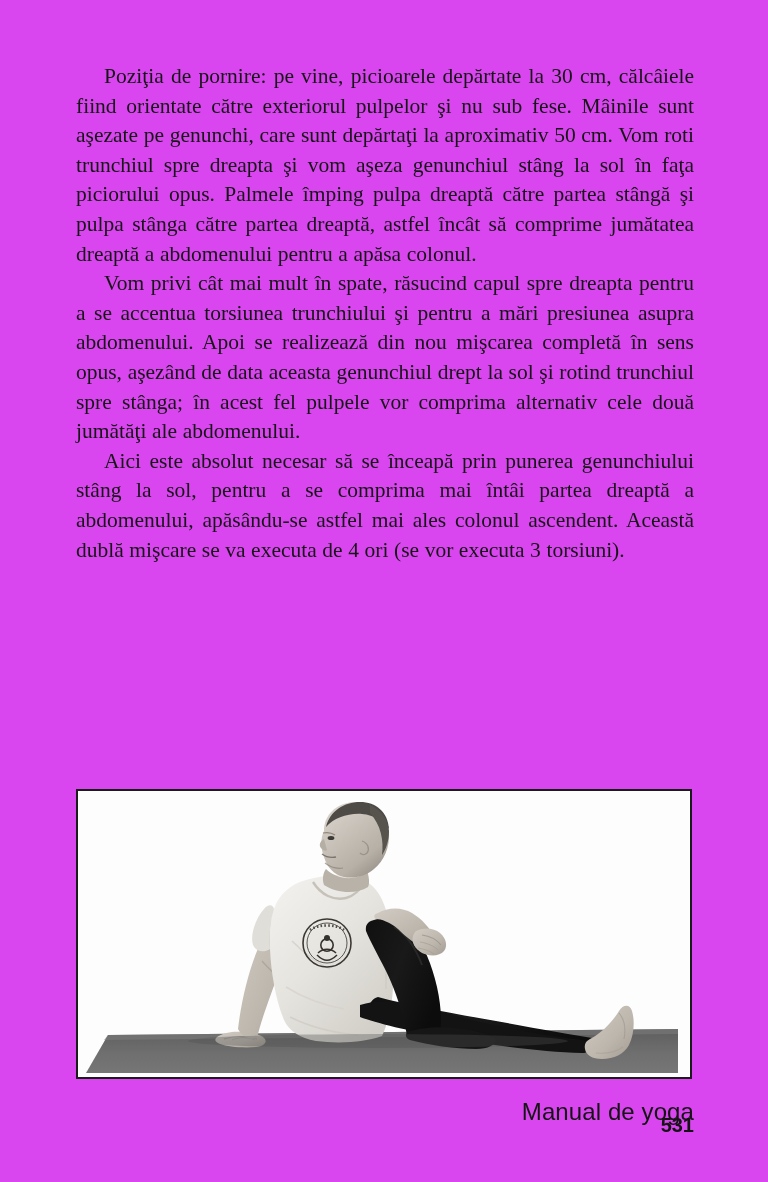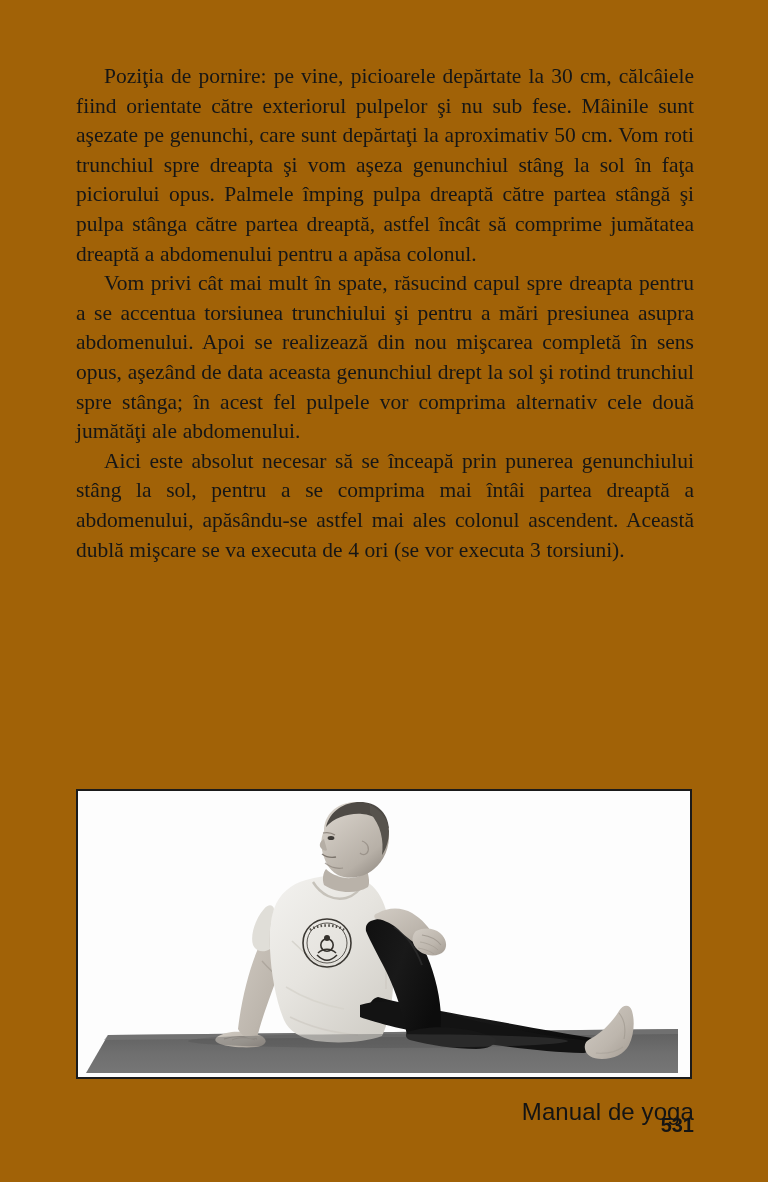--- a/index.html
+++ b/index.html
@@ -14,21 +14,21 @@
     overflow: hidden;
     font-family: "Liberation Serif", "DejaVu Serif", serif;
     color: #1a1a1a;
   }
 
   .page {
     position: absolute;
     left: 0; top: 0;
     width: 768px;
     height: 1182px;
-    background: #a16207;
+    background: #d946ef;
   }
 
   .content {
     position: absolute;
     left: 76px;
     top: 62px;
     width: 618px;
   }
 
   p.body-par {

